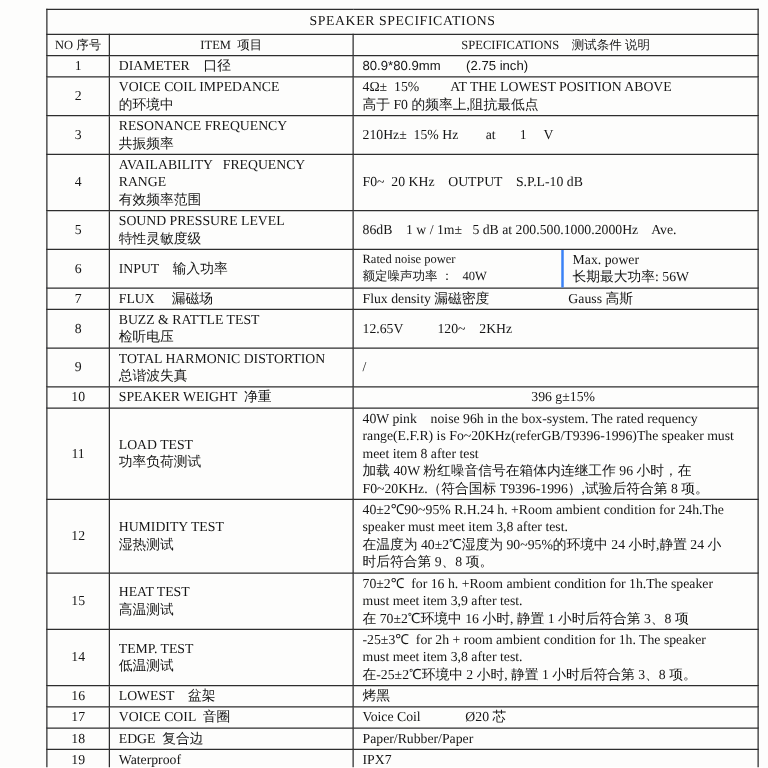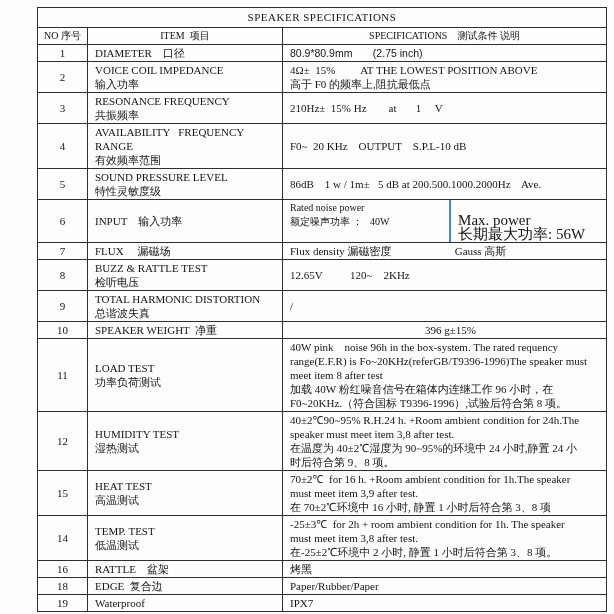--- a/index.html
+++ b/index.html
@@ -70,22 +70,21 @@
   .split-wrap { display: flex; width: 100%; }
   .split-left {
     flex: 0 0 48%;
     border-right: 2px solid #3b82f6;
     padding: 1px 4px 1px 7px;
     font-size: 10px;
   }
   .split-right {
     flex: 1 1 auto;
     padding: 1px 4px 1px 7px;
-    font-size: 15px;
-    margin-top: 12px;
+    font-size: 11px;
   }
 </style>
 </head>
 <body>
 
 <div class="page">
   <table class="spec-table">
     <colgroup>
       <col class="c-no">
       <col class="c-item">
@@ -108,21 +107,21 @@
             <div class="cell-line">DIAMETER    口径</div>
           </td>
           <td class="spec-cell sans">
             <div class="cell-line">80.9*80.9mm       (2.75 inch)</div>
           </td>
         </tr>
         <tr>
           <td class="no-cell">2</td>
           <td class="item-cell">
             <div class="cell-line">VOICE COIL IMPEDANCE</div>
-            <div class="cell-line">输入功率</div>
+            <div class="cell-line">的环境中</div>
           </td>
           <td class="spec-cell">
             <div class="cell-line">4Ω±  15%         AT THE LOWEST POSITION ABOVE</div>
             <div class="cell-line">高于 F0 的频率上,阻抗最低点</div>
           </td>
         </tr>
         <tr>
           <td class="no-cell">3</td>
           <td class="item-cell">
             <div class="cell-line">RESONANCE FREQUENCY</div>
@@ -255,24 +254,33 @@
           </td>
           <td class="spec-cell">
             <div class="cell-line">-25±3℃  for 2h + room ambient condition for 1h. The speaker</div>
             <div class="cell-line">must meet item 3,8 after test.</div>
             <div class="cell-line">在-25±2℃环境中 2 小时, 静置 1 小时后符合第 3、8 项。</div>
           </td>
         </tr>
         <tr>
           <td class="no-cell">16</td>
           <td class="item-cell">
-            <div class="cell-line">RATTLE    盆架</div>
+            <div class="cell-line">LOWEST    盆架</div>
           </td>
           <td class="spec-cell">
             <div class="cell-line">烤黑</div>
+          </td>
+        </tr>
+        <tr>
+          <td class="no-cell">17</td>
+          <td class="item-cell">
+            <div class="cell-line">VOICE COIL  音圈</div>
+          </td>
+          <td class="spec-cell">
+            <div class="cell-line">Voice Coil             Ø20 芯</div>
           </td>
         </tr>
         <tr>
           <td class="no-cell">18</td>
           <td class="item-cell">
             <div class="cell-line">EDGE  复合边</div>
           </td>
           <td class="spec-cell">
             <div class="cell-line">Paper/Rubber/Paper</div>
           </td>

